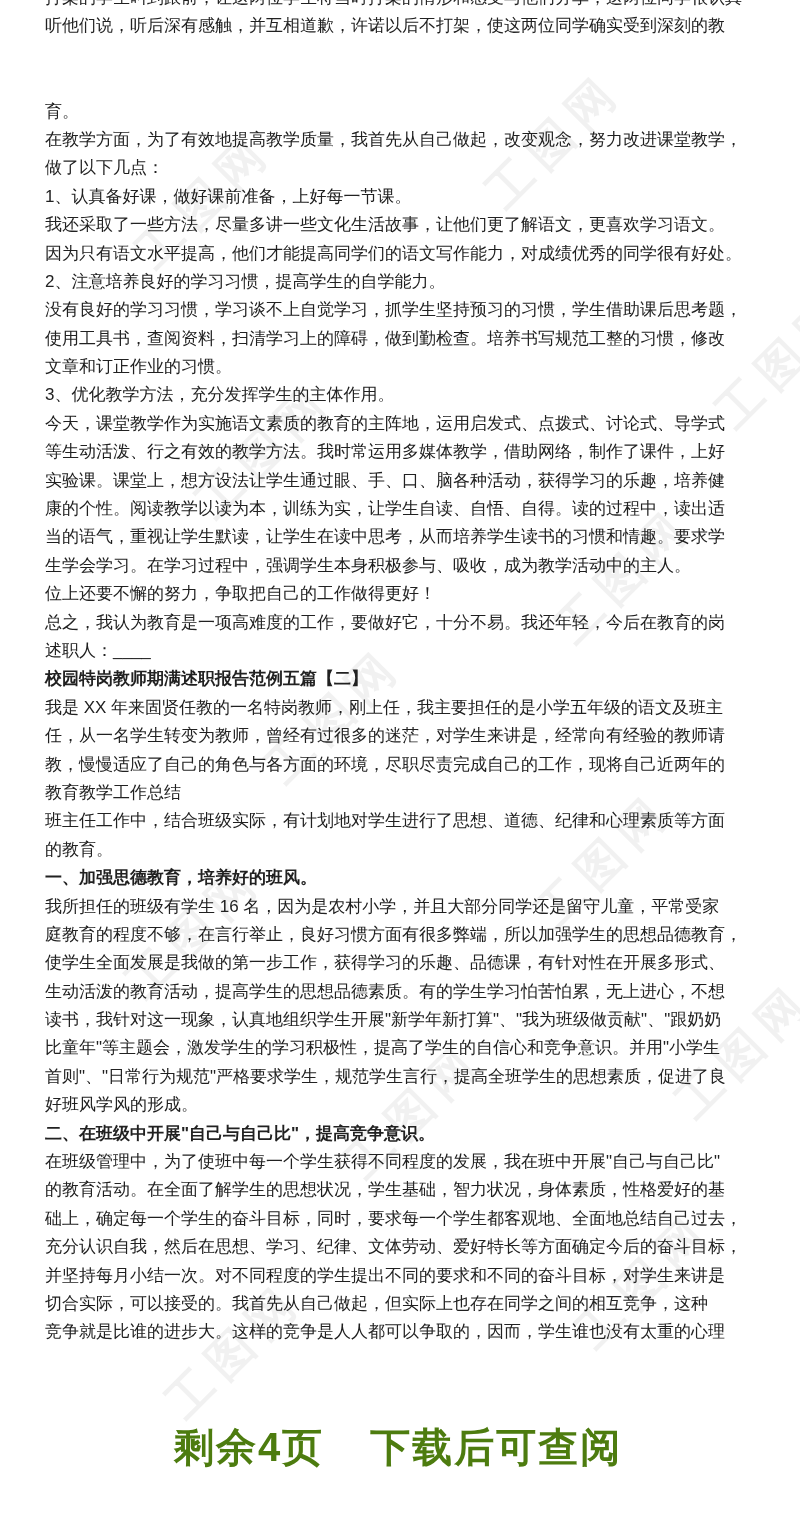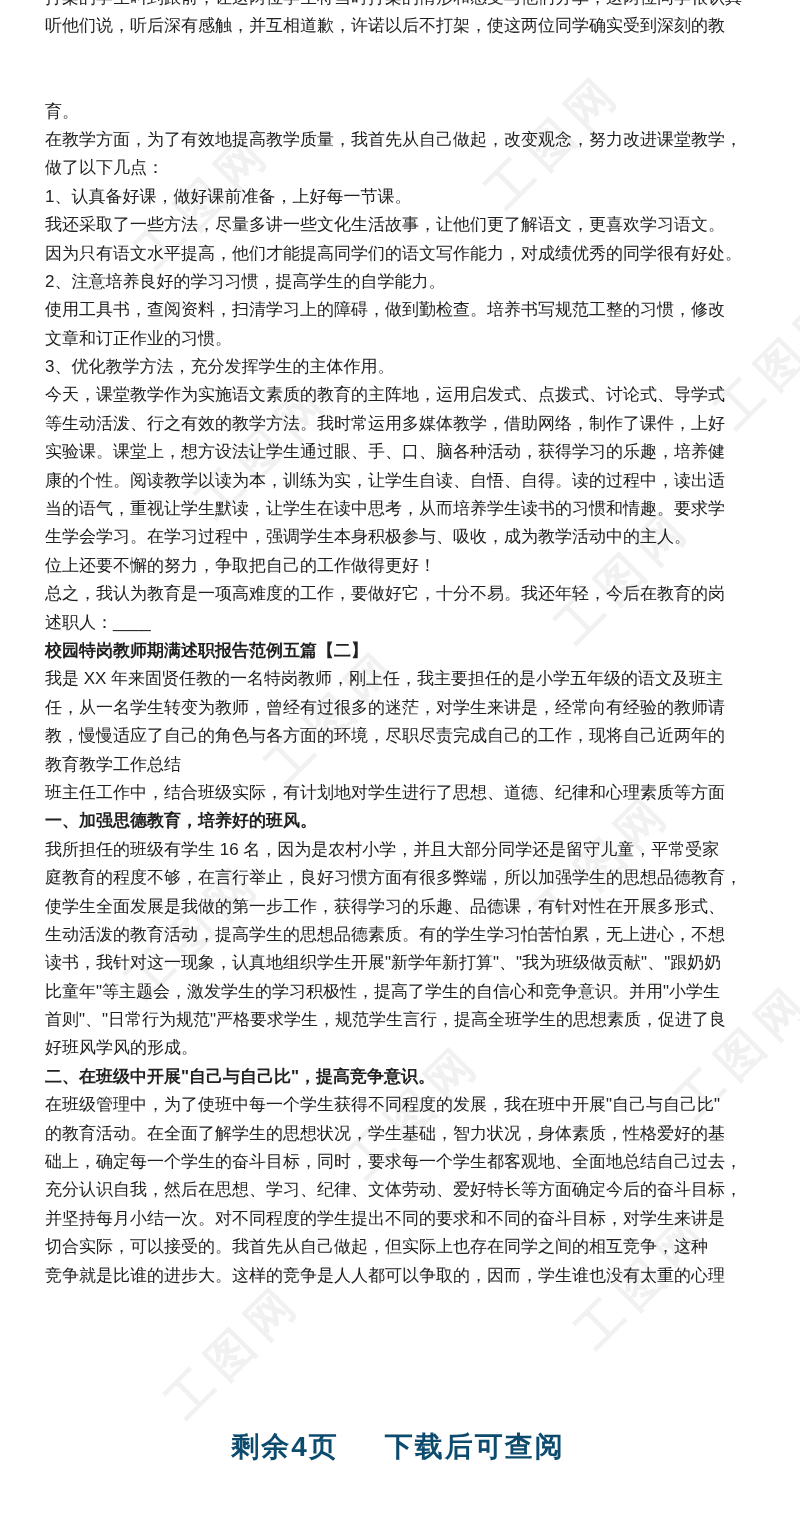--- a/index.html
+++ b/index.html
@@ -42,22 +42,22 @@
   }
   .line.bold{font-weight:700;}
   .blank2{height:56.8px;}
   
   .footer{
     position:absolute;
     left:0;top:1422px;width:796px;height:50px;
     z-index:2;
     display:flex;justify-content:center;align-items:center;
     gap:46px;
-    font-size:28px;font-weight:700;
-    color:#0c4a6e;
+    font-size:40px;font-weight:700;
+    color:#4d7c0f;
     letter-spacing:2px;
   }
 </style>
 </head>
 <body>
 
 <div class="wm-layer">
     <span class="wm" style="left: 120px; top: 170px;">工图网</span>
     <span class="wm" style="left: 470px; top: 110px;">工图网</span>
     <span class="wm" style="left: 700px; top: 330px;">工图网</span>
@@ -76,38 +76,40 @@
     <div class="line">打架的学生叫到跟前，让这两位学生将当时打架的情形和感受与他们分享，这两位同学很认真</div>
     <div class="line">听他们说，听后深有感触，并互相道歉，许诺以后不打架，使这两位同学确实受到深刻的教</div>
     <div class="blank2"></div>
     <div class="line">育。</div>
     <div class="line">在教学方面，为了有效地提高教学质量，我首先从自己做起，改变观念，努力改进课堂教学，</div>
     <div class="line">做了以下几点：</div>
     <div class="line">1、认真备好课，做好课前准备，上好每一节课。</div>
     <div class="line">我还采取了一些方法，尽量多讲一些文化生活故事，让他们更了解语文，更喜欢学习语文。</div>
     <div class="line">因为只有语文水平提高，他们才能提高同学们的语文写作能力，对成绩优秀的同学很有好处。</div>
     <div class="line">2、注意培养良好的学习习惯，提高学生的自学能力。</div>
+    <div class="line">没有良好的学习习惯，学习谈不上自觉学习，抓学生坚持预习的习惯，学生借助课后思考题，</div>
     <div class="line">使用工具书，查阅资料，扫清学习上的障碍，做到勤检查。培养书写规范工整的习惯，修改</div>
     <div class="line">文章和订正作业的习惯。</div>
     <div class="line">3、优化教学方法，充分发挥学生的主体作用。</div>
     <div class="line">今天，课堂教学作为实施语文素质的教育的主阵地，运用启发式、点拨式、讨论式、导学式</div>
     <div class="line">等生动活泼、行之有效的教学方法。我时常运用多媒体教学，借助网络，制作了课件，上好</div>
     <div class="line">实验课。课堂上，想方设法让学生通过眼、手、口、脑各种活动，获得学习的乐趣，培养健</div>
     <div class="line">康的个性。阅读教学以读为本，训练为实，让学生自读、自悟、自得。读的过程中，读出适</div>
     <div class="line">当的语气，重视让学生默读，让学生在读中思考，从而培养学生读书的习惯和情趣。要求学</div>
     <div class="line">生学会学习。在学习过程中，强调学生本身积极参与、吸收，成为教学活动中的主人。</div>
     <div class="line">位上还要不懈的努力，争取把自己的工作做得更好！</div>
     <div class="line">总之，我认为教育是一项高难度的工作，要做好它，十分不易。我还年轻，今后在教育的岗</div>
     <div class="line">述职人：____</div>
     <div class="line bold">校园特岗教师期满述职报告范例五篇【二】</div>
     <div class="line">我是 XX 年来固贤任教的一名特岗教师，刚上任，我主要担任的是小学五年级的语文及班主</div>
     <div class="line">任，从一名学生转变为教师，曾经有过很多的迷茫，对学生来讲是，经常向有经验的教师请</div>
     <div class="line">教，慢慢适应了自己的角色与各方面的环境，尽职尽责完成自己的工作，现将自己近两年的</div>
     <div class="line">教育教学工作总结</div>
     <div class="line">班主任工作中，结合班级实际，有计划地对学生进行了思想、道德、纪律和心理素质等方面</div>
+    <div class="line">的教育。</div>
     <div class="line bold">一、加强思德教育，培养好的班风。</div>
     <div class="line">我所担任的班级有学生 16 名，因为是农村小学，并且大部分同学还是留守儿童，平常受家</div>
     <div class="line">庭教育的程度不够，在言行举止，良好习惯方面有很多弊端，所以加强学生的思想品德教育，</div>
     <div class="line">使学生全面发展是我做的第一步工作，获得学习的乐趣、品德课，有针对性在开展多形式、</div>
     <div class="line">生动活泼的教育活动，提高学生的思想品德素质。有的学生学习怕苦怕累，无上进心，不想</div>
     <div class="line">读书，我针对这一现象，认真地组织学生开展"新学年新打算"、"我为班级做贡献"、"跟奶奶</div>
     <div class="line">比童年"等主题会，激发学生的学习积极性，提高了学生的自信心和竞争意识。并用"小学生</div>
     <div class="line">首则"、"日常行为规范"严格要求学生，规范学生言行，提高全班学生的思想素质，促进了良</div>
     <div class="line">好班风学风的形成。</div>
     <div class="line bold">二、在班级中开展"自己与自己比"，提高竞争意识。</div>

